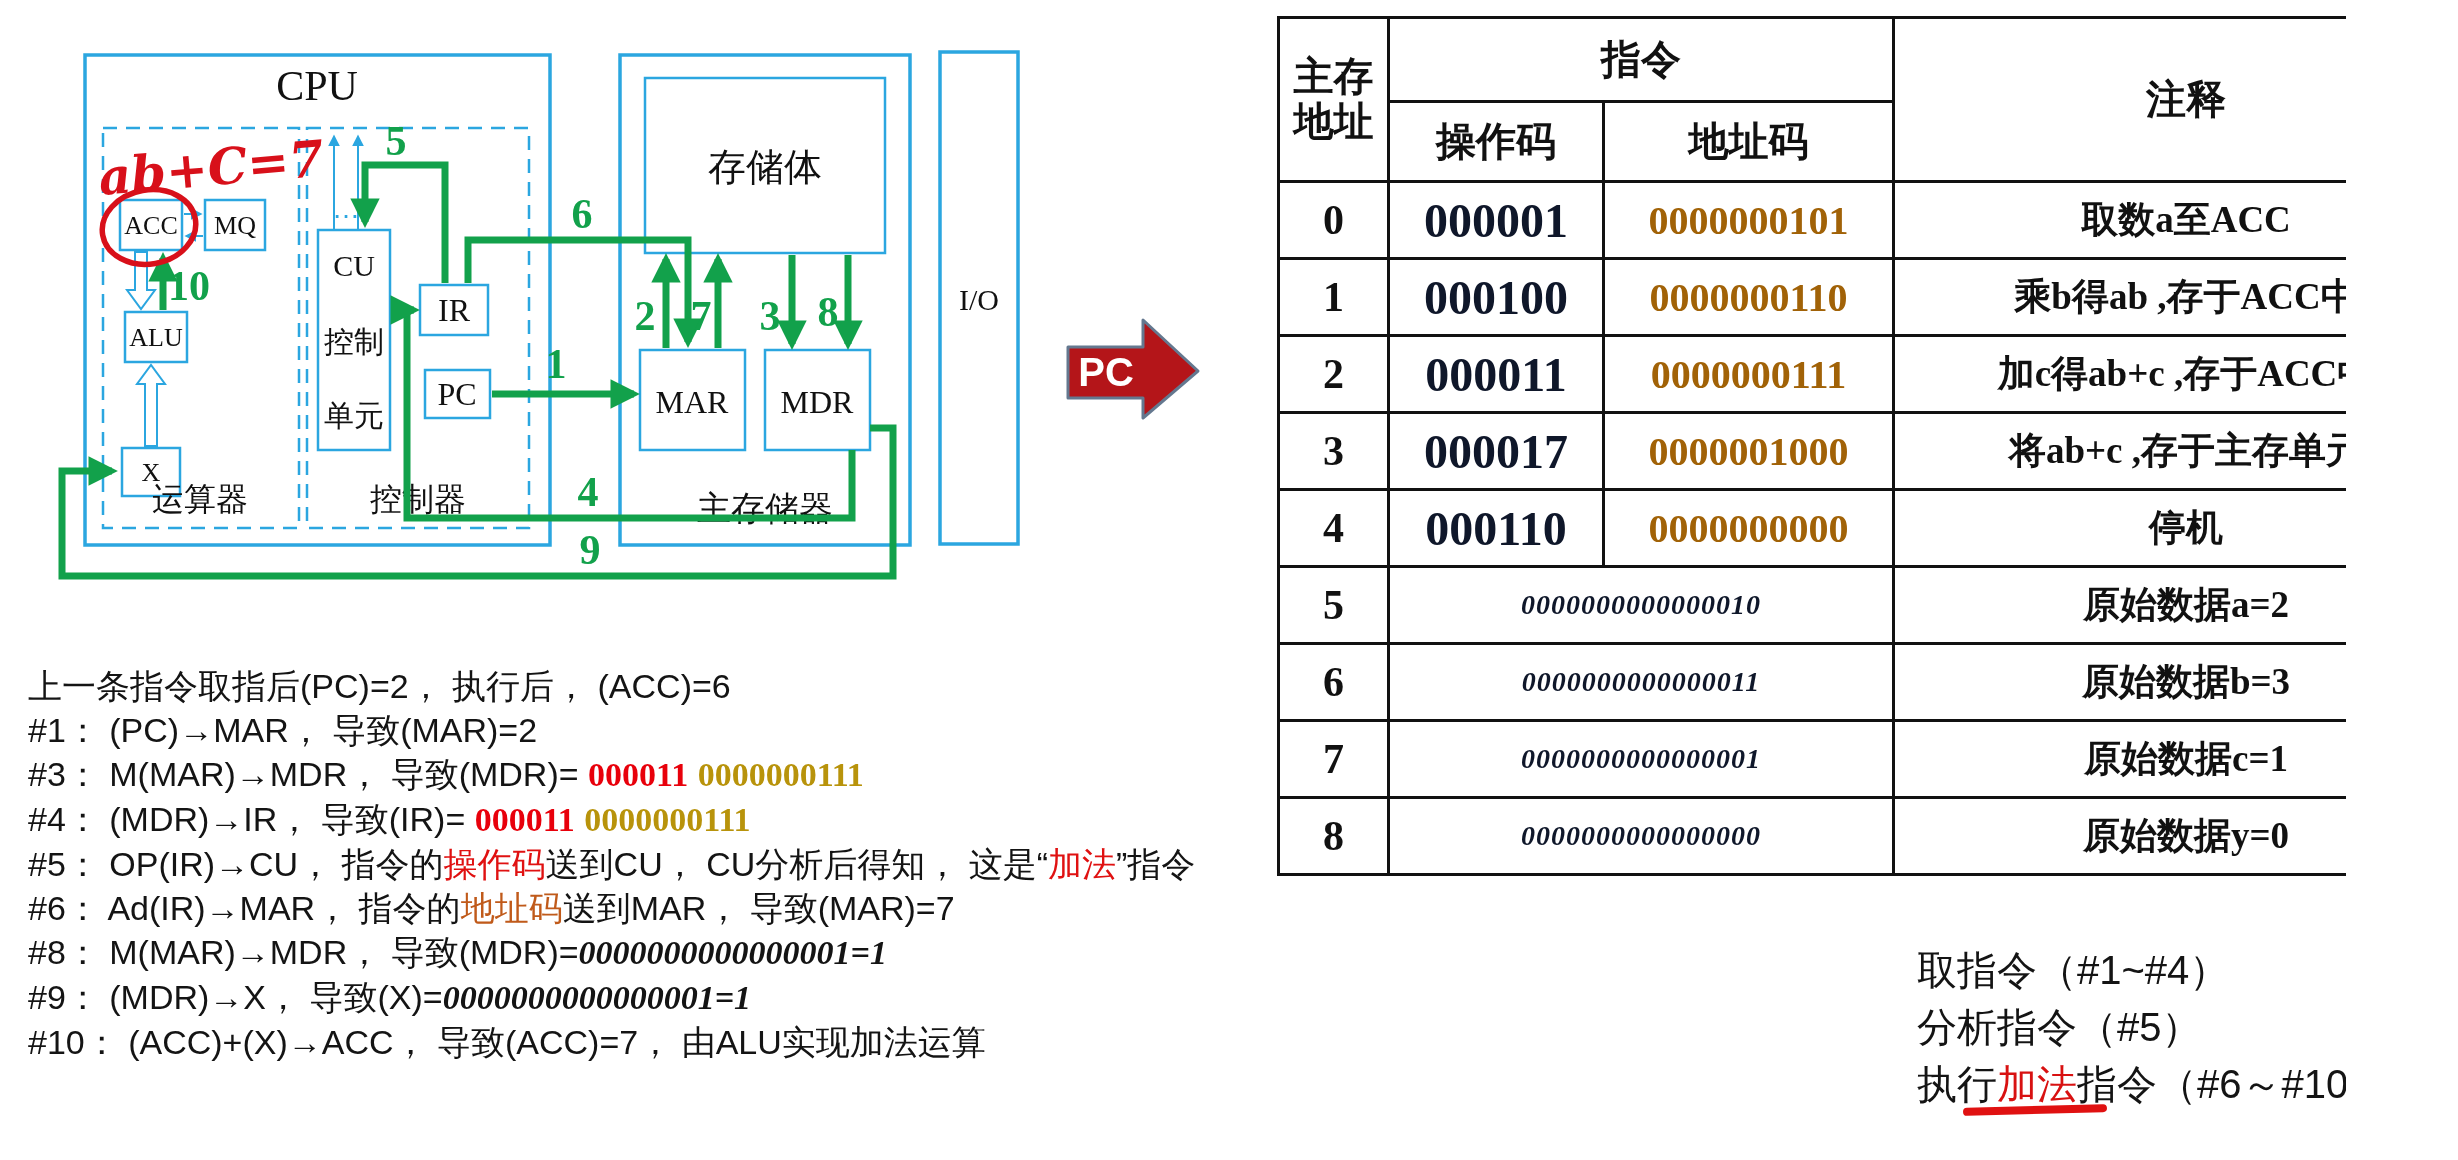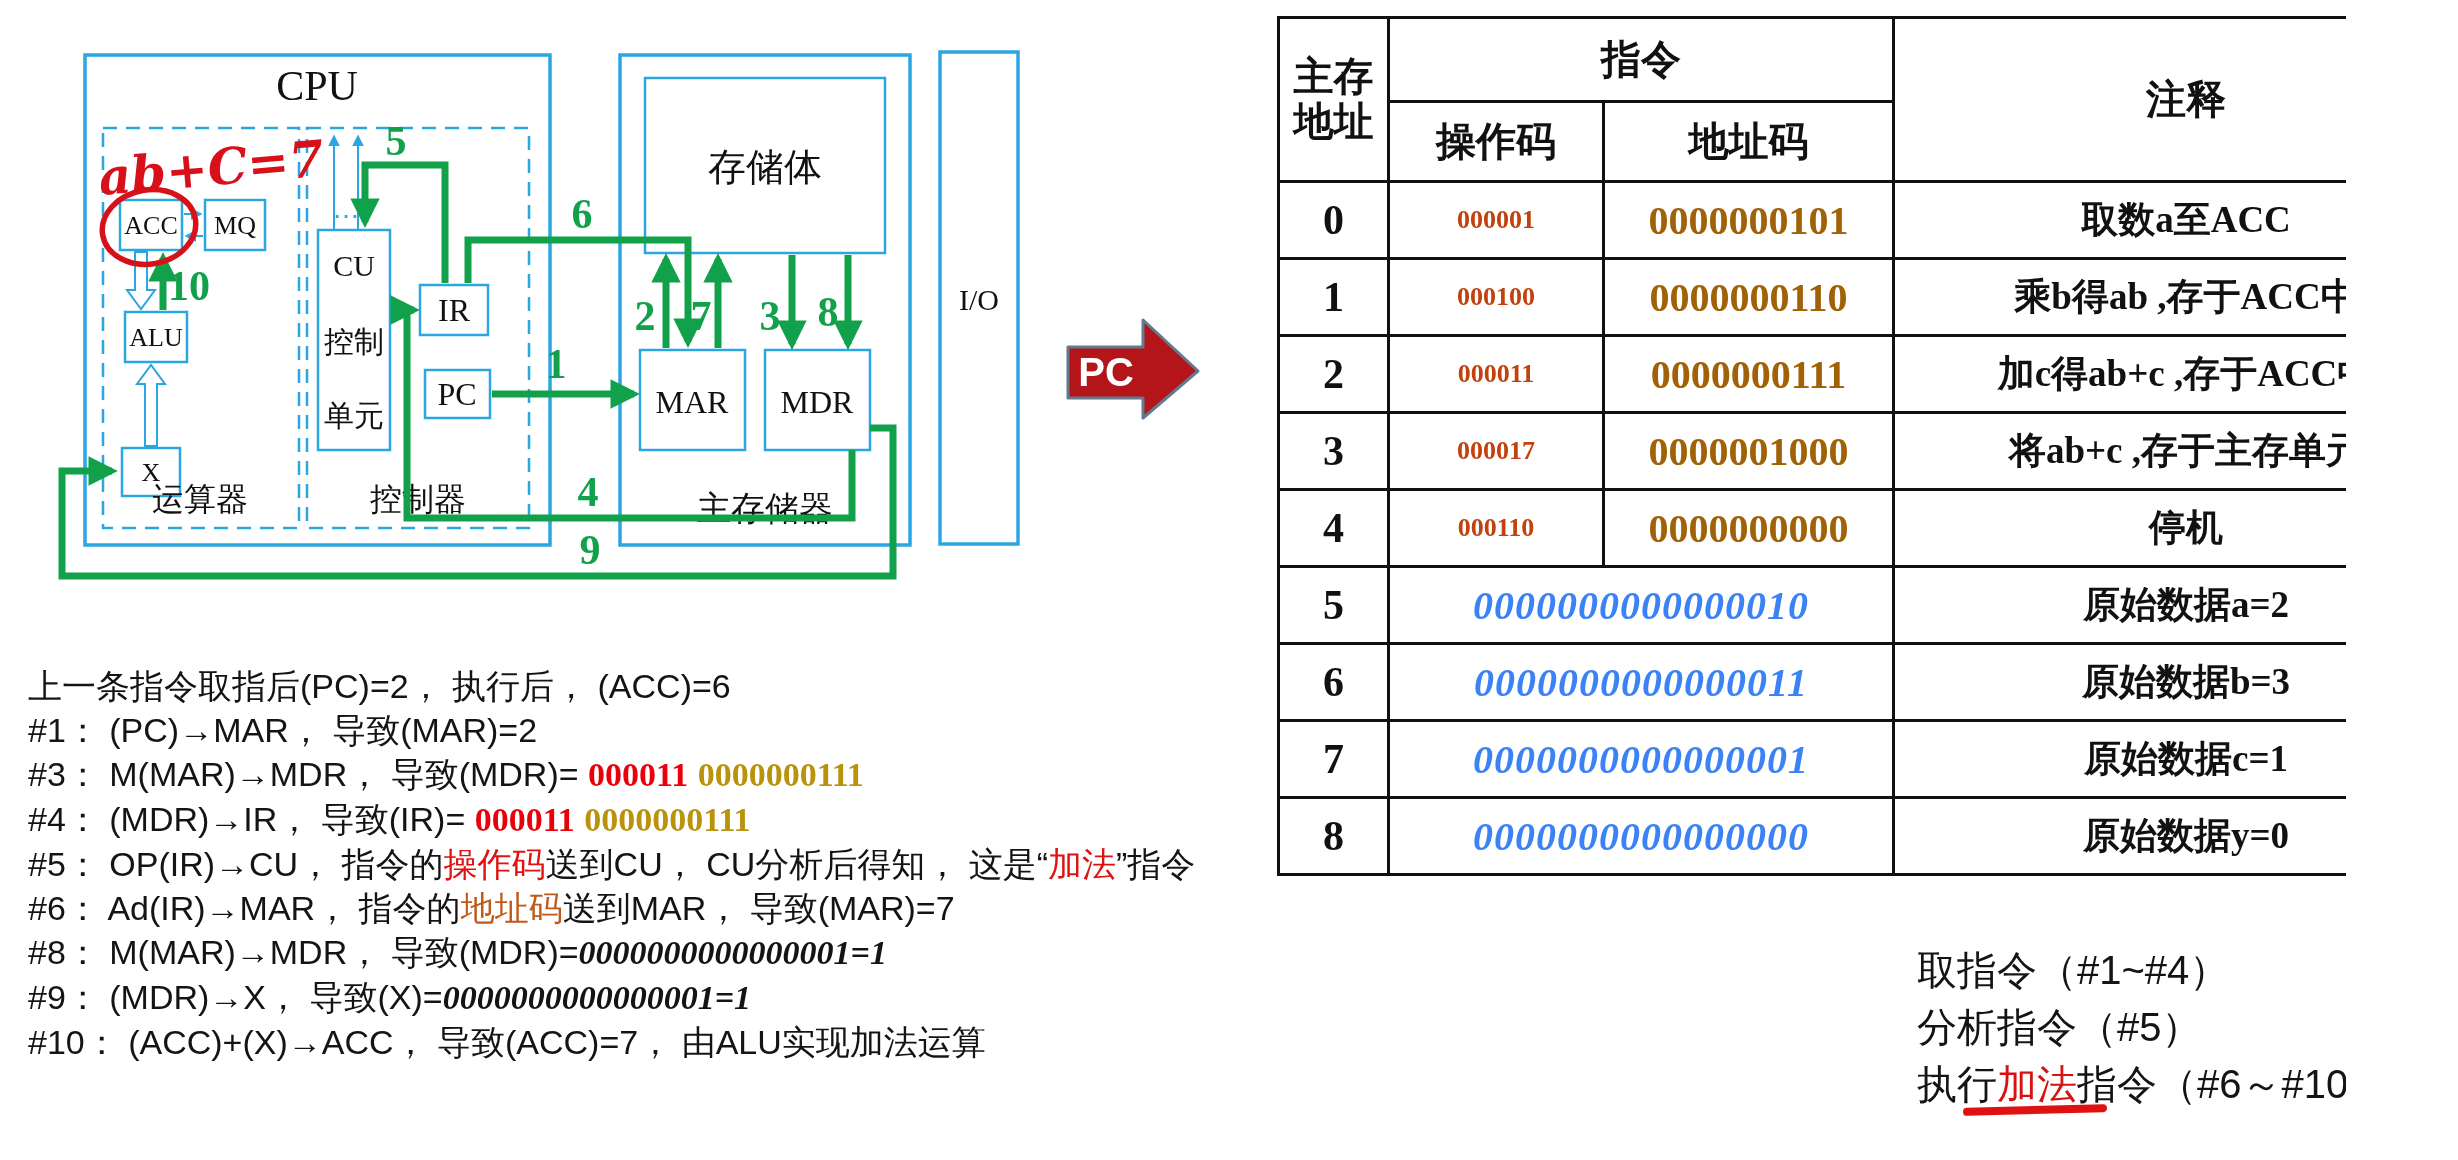--- a/index.html
+++ b/index.html
@@ -10,23 +10,23 @@
   .memtable { position:absolute; left:1245px; top:16px; width:1200px;
               border-collapse:collapse; table-layout:fixed;
               border:3px solid #0369a1; font-family:Liberation Serif, serif;margin-left:32px; }
   .memtable th, .memtable td { border:3px solid #111; text-align:center; vertical-align:middle; padding:0; }
   .memtable thead tr.h1 { height:84px; }
   .memtable thead tr.h2 { height:80px; }
   .memtable tbody tr { height:77px; }
   .memtable th { font-size:40px; font-weight:700; color:#111; }
   th.h-addr { line-height:1.12; }
   td.c-addr { font-size:42px; font-weight:700; color:#111; }
-  td.c-op   { font-size:26px; font-weight:700; color:#c2410c; }
+  td.c-op   { font-size:48px; font-weight:700; color:#0f172a; }
   td.c-code { font-size:40px; font-weight:700; color:#a16207; }
-  td.c-data { font-size:40px; font-weight:700; font-style:italic; color:#3b82f6; letter-spacing:1px; }
+  td.c-data { font-size:28px; font-weight:700; font-style:italic; color:#0f172a; letter-spacing:1px; }
   td.c-comment { font-size:37px; font-weight:700; color:#111; }
 
   
   .steps { position:absolute; left:28px; top:664px; font-size:34px; line-height:44px;
            color:#141414; font-weight:500; white-space:nowrap; }
   .seg-binred  { color:#e8000b; font-weight:700; font-family:"Liberation Serif", serif; }
   .seg-bingold { color:#b8930b; font-weight:700; font-family:"Liberation Serif", serif; }
   .seg-red     { color:#e01111; }
   .seg-orange  { color:#c05a1a; }
   .seg-boldit  { font-weight:700; font-style:italic; font-family:"Liberation Serif", serif; }

